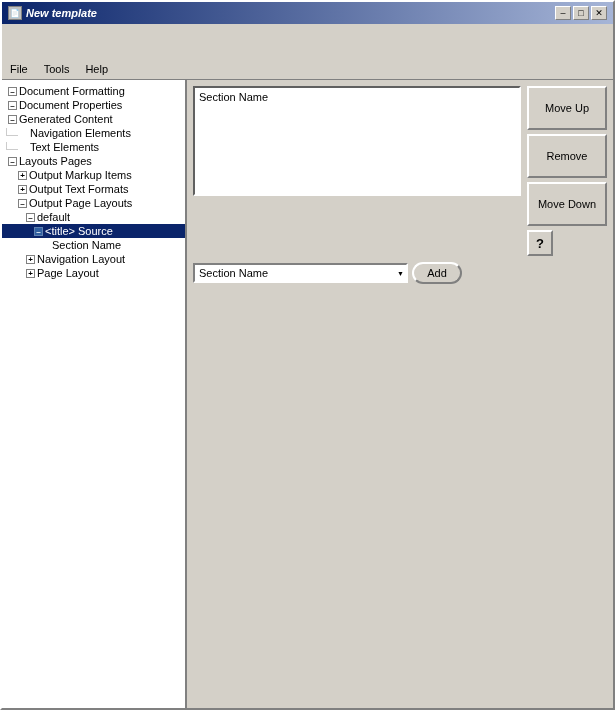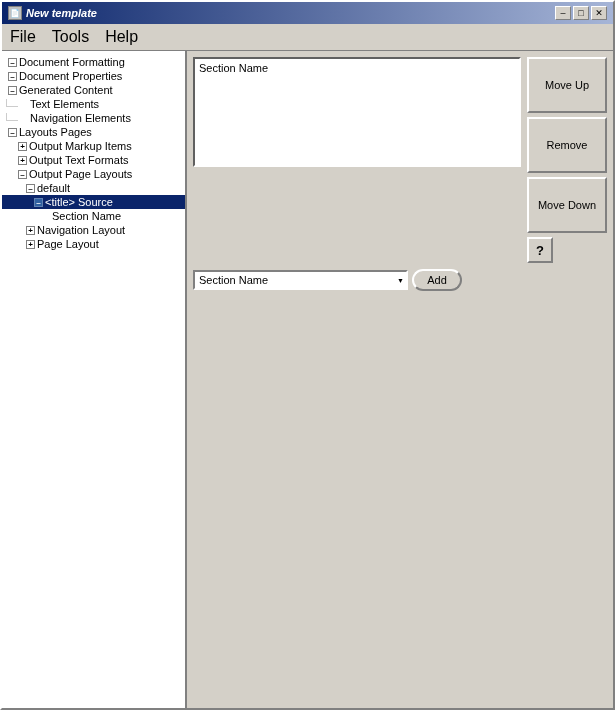--- a/index.html
+++ b/index.html
@@ -88,21 +88,22 @@
       background: #d4d0c8;
       display: flex;
       padding: 2px 0;
       border-bottom: 1px solid #808080;
       flex-shrink: 0;
     }
 
     .menu-item {
       padding: 2px 8px;
       cursor: pointer;
-      font-size: 16px;
+      font-size: 11px;
+      margin-top: 35px;
     }
 
     .main-content {
       display: flex;
       flex: 1;
       overflow: hidden;
     }
 
     .left-panel {
       width: 185px;
@@ -172,21 +173,21 @@
       cursor: pointer;
     }
 
     .win-btn {
       background: #d4d0c8;
       border: 2px solid;
       border-top-color: #ffffff;
       border-left-color: #ffffff;
       border-bottom-color: #808080;
       border-right-color: #808080;
-      padding: 20px 8px;
+      padding: 14px 8px;
       cursor: pointer;
       font-size: 11px;
       min-width: 80px;
       text-align: center;
     }
 
     .help-btn {
       background: #d4d0c8;
       border: 2px solid;
       border-top-color: #ffffff;
@@ -291,28 +292,28 @@
       <div class="tree-item">
         <span class="tree-indent" style="width:4px"></span>
         <span class="expander-box">–</span>
         <span class="tree-label">Generated Content</span>
       </div>
 
       <div class="tree-item">
         <span class="tree-indent" style="width:4px"></span>
         <span class="tree-indent" style="width:12px; border-left:1px solid #ccc; border-bottom:1px solid #ccc; height:8px; margin-bottom:2px;"></span>
         <span class="tree-indent" style="width:12px;"></span>
-        <span class="tree-label">Text Elements</span>
+        <span class="tree-label">Navigation Elements</span>
       </div>
 
       <div class="tree-item">
         <span class="tree-indent" style="width:4px"></span>
         <span class="tree-indent" style="width:12px; border-left:1px solid #ccc; border-bottom:1px solid #ccc; height:8px; margin-bottom:2px;"></span>
         <span class="tree-indent" style="width:12px;"></span>
-        <span class="tree-label">Navigation Elements</span>
+        <span class="tree-label">Text Elements</span>
       </div>
 
       <div class="tree-item">
         <span class="tree-indent" style="width:4px"></span>
         <span class="expander-box">–</span>
         <span class="tree-label">Layouts Pages</span>
       </div>
 
       <div class="tree-item">
         <span class="tree-indent" style="width:14px"></span>

